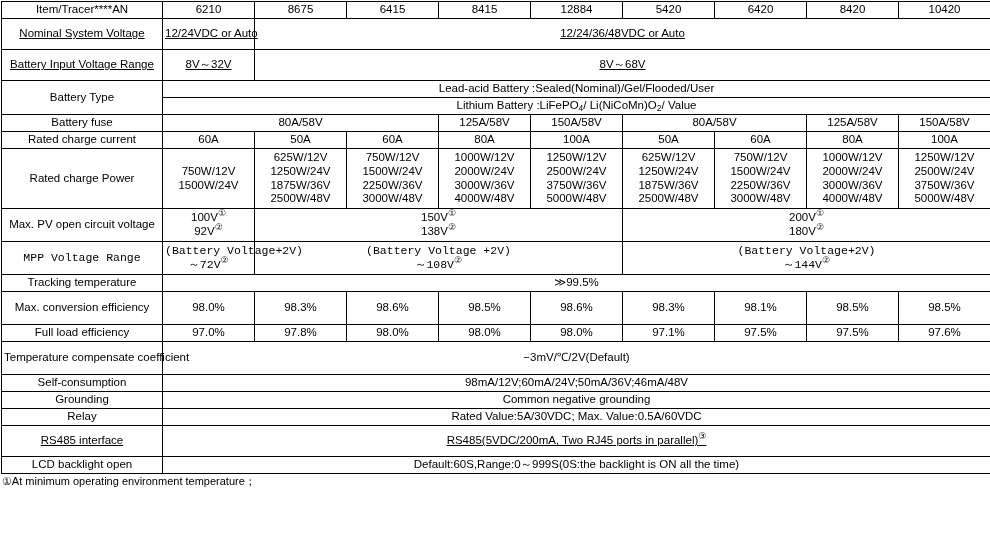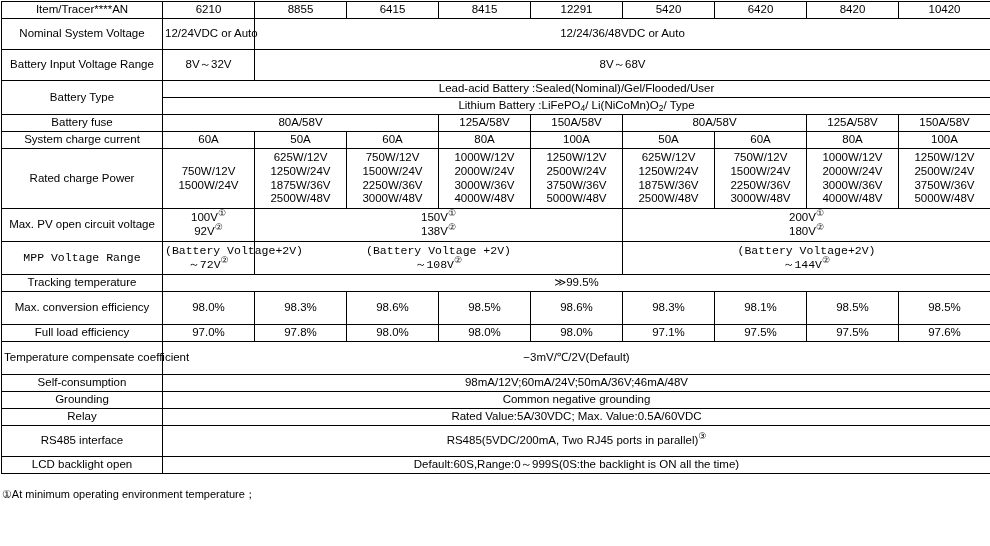--- a/index.html
+++ b/index.html
@@ -45,21 +45,21 @@
     text-align: center;
     padding-left: 2px;
   }
   th.hdr-model {
     font-weight: bold;
     margin-left: 20px;
   }
   .col-label { width: 161px; }
   .col-m     { width: 92px; }
 
-  .r-tall   { height: 31px; }
+  .r-tall   { height: 31px; text-decoration: underline; }
   .r-norm   { height: 17px; }
   .r-pwr    { height: 60px; }
   .r-pv     { height: 33px; }
   .r-mpp    { height: 33px; font-family: Liberation Mono, monospace; }
   .r-eff    { height: 33px; }
   .r-temp   { height: 33px; }
 
   .multi {
     white-space: normal;
     line-height: 1.22;
@@ -69,21 +69,21 @@
     vertical-align: super;
     line-height: 0;
   }
   sub {
     font-size: 8.5px;
     vertical-align: baseline;
     position: relative;
     top: 2px;
   }
   .notes {
-    margin: 13px 0 0 2px;
+    margin: 0 0 0 2px;
     font-size: 11px;
     line-height: 1.45;
   }
   .notes div {
     white-space: nowrap;
   }
 </style>
 </head>
 <body>
 
@@ -100,24 +100,24 @@
         <col class="col-m">
         <col class="col-m">
       <col class="col-m">
         <col class="col-m">
     </colgroup>
     <tbody>
 
       <tr class="r-norm">
         <th class="hdr-item">Item/Tracer****AN</th>
         <th class="hdr-model">6210</th>
-        <th class="hdr-model">8855</th>
+        <th class="hdr-model">8675</th>
         <th class="hdr-model">6415</th>
         <th class="hdr-model">8415</th>
-        <th class="hdr-model">12291</th>
+        <th class="hdr-model">12884</th>
         <th class="hdr-model">5420</th>
         <th class="hdr-model">6420</th>
         <th class="hdr-model">8420</th>
         <th class="hdr-model">10420</th>
       </tr>
 
       <tr class="r-tall">
         <td class="rowlabel">Nominal System Voltage</td>
         <td>12/24VDC or Auto</td>
         <td colspan="8">12/24/36/48VDC or Auto</td>
@@ -127,35 +127,35 @@
         <td class="rowlabel">Battery Input Voltage Range</td>
         <td>8V～32V</td>
         <td colspan="8">8V～68V</td>
       </tr>
 
       <tr class="r-norm">
         <td class="rowlabel" rowspan="2">Battery Type</td>
         <td colspan="9">Lead-acid Battery :Sealed(Nominal)/Gel/Flooded/User</td>
       </tr>
       <tr class="r-norm">
-        <td colspan="9"><span>Lithium Battery :LiFePO</span><sub>4</sub><span>/ Li(NiCoMn)O</span><sub>2</sub><span>/ Type</span></td>
+        <td colspan="9"><span>Lithium Battery :LiFePO</span><sub>4</sub><span>/ Li(NiCoMn)O</span><sub>2</sub><span>/ Value</span></td>
       </tr>
 
       <tr class="r-norm">
         <td class="rowlabel">Battery fuse</td>
         <td colspan="3">80A/58V</td>
         <td>125A/58V</td>
         <td>150A/58V</td>
         <td colspan="2">80A/58V</td>
         <td>125A/58V</td>
         <td>150A/58V</td>
       </tr>
 
       <tr class="r-norm">
-        <td class="rowlabel">System charge current</td>
+        <td class="rowlabel">Rated charge current</td>
         <td>60A</td>
         <td>50A</td>
         <td>60A</td>
         <td>80A</td>
         <td>100A</td>
         <td>50A</td>
         <td>60A</td>
         <td>80A</td>
         <td>100A</td>
       </tr>

